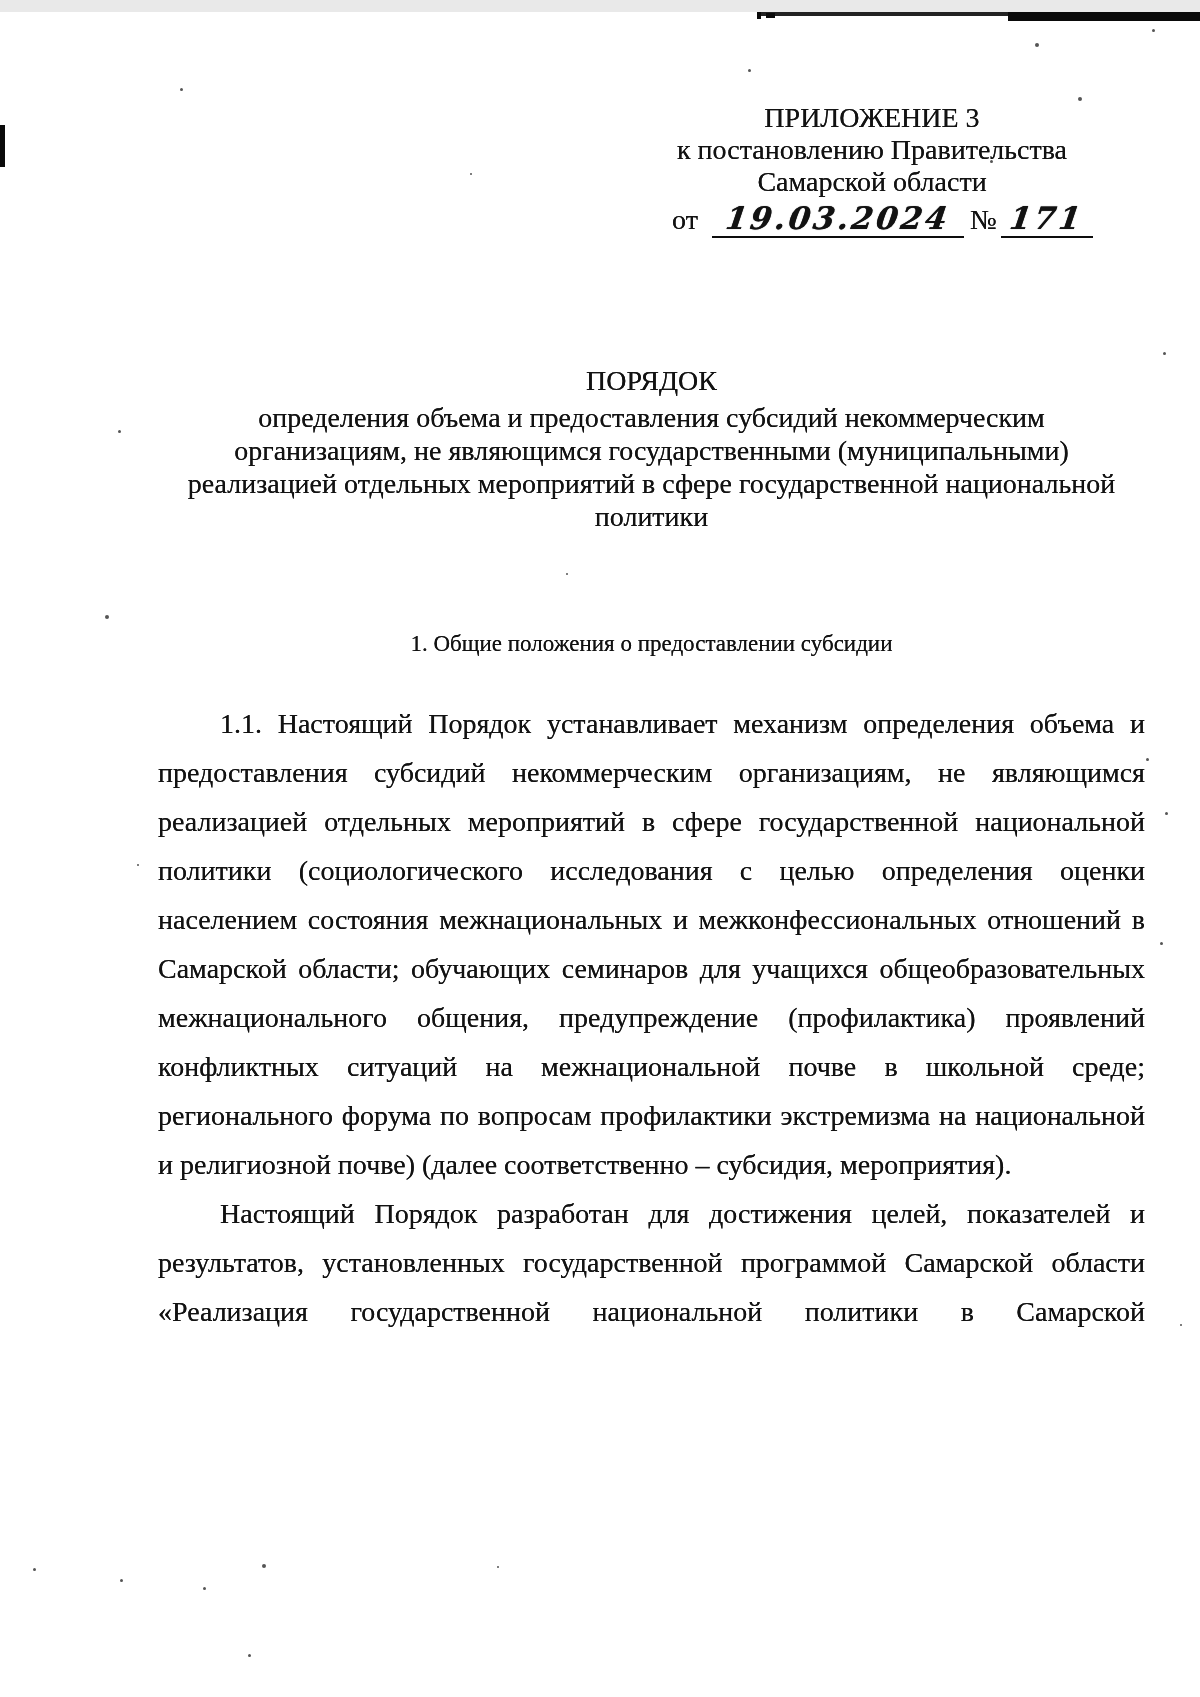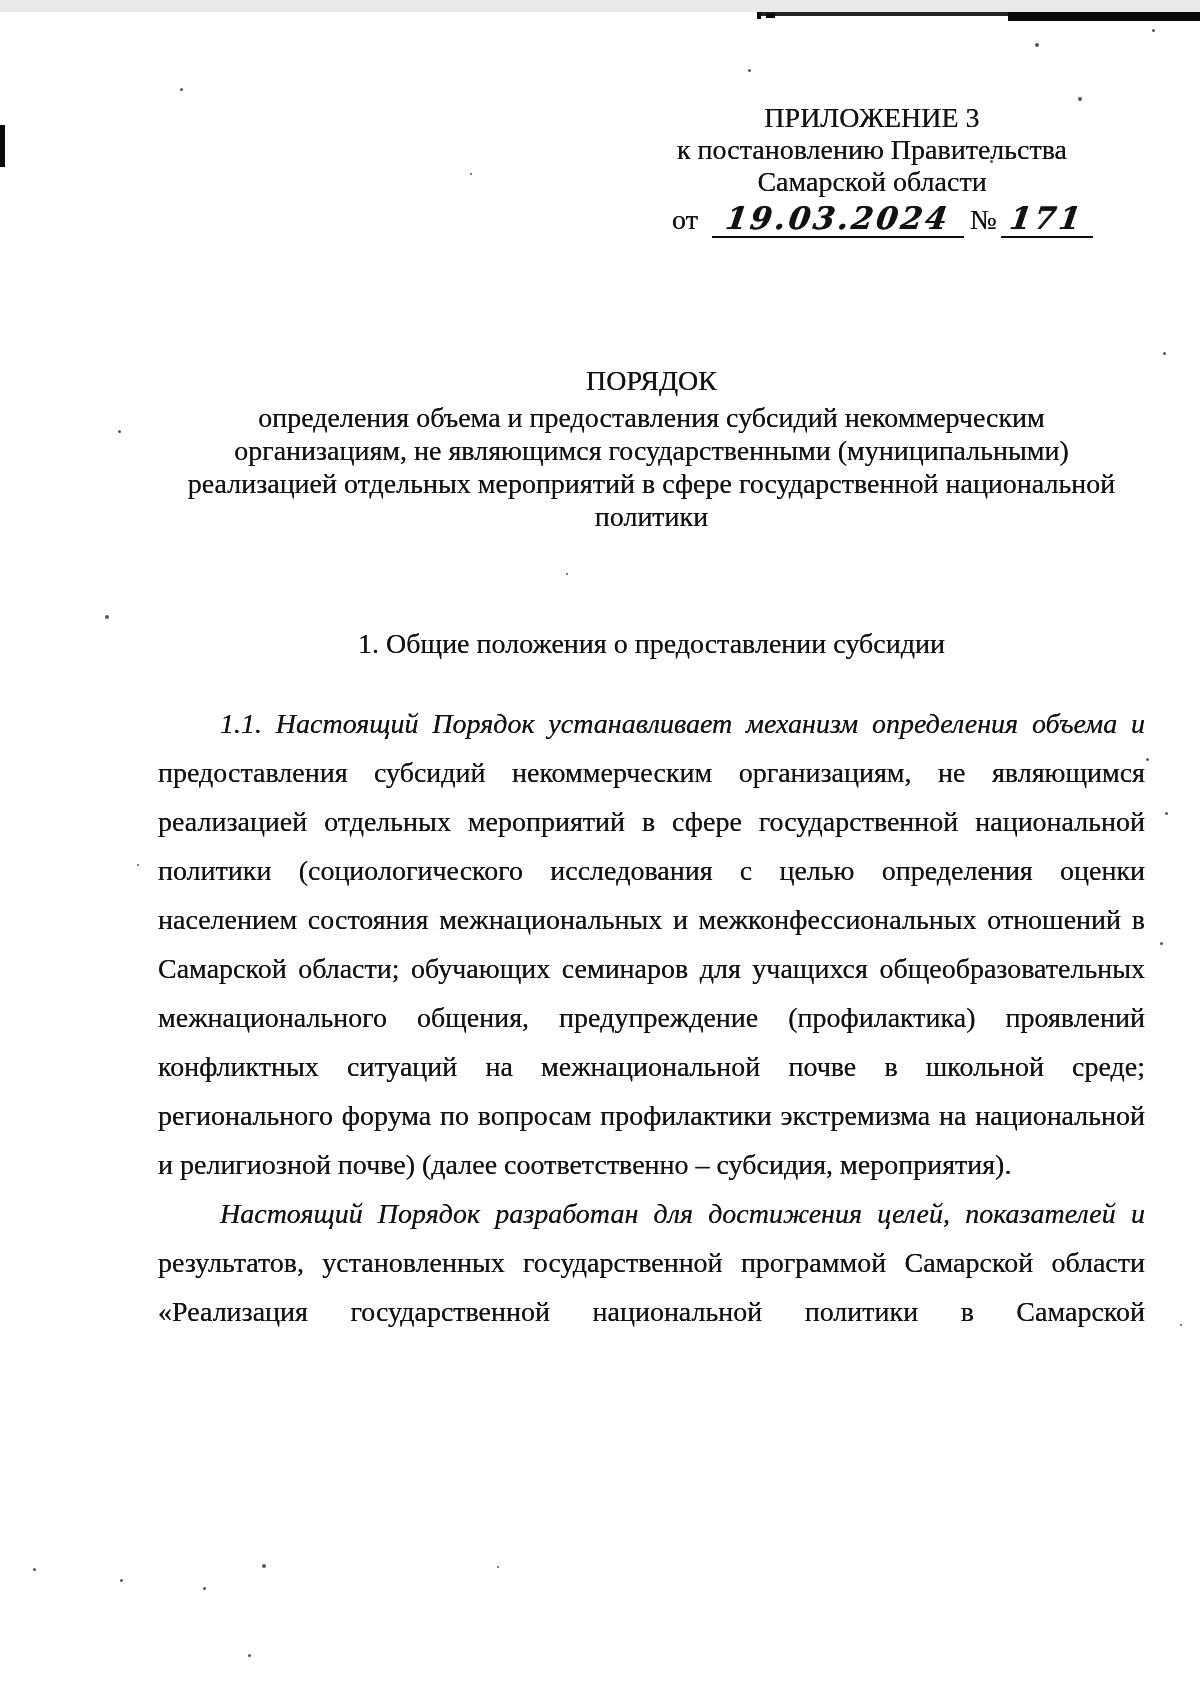--- a/index.html
+++ b/index.html
@@ -49,33 +49,33 @@
   
   .title-block{
     position:absolute;left:158px;top:352px;width:987px;
     font-size:28px;line-height:33px;text-align:center;
   }
   .title-block .main{margin-bottom:4px;text-align:center;}
 
   
   .section-heading{
     position:absolute;left:158px;top:615px;width:987px;
-    font-size:28px;line-height:33px;text-align:center;
+    font-size:23px;line-height:33px;text-align:center;
   }
 
   
   .body-text{
     position:absolute;left:158px;top:687px;width:987px;
     font-size:28px;line-height:49px;
   }
   .line{
     text-align:justify;
     text-align-last:justify;
   }
-  .line.first{text-indent:62px;font-style:italic;}
+  .line.first{text-indent:62px;}
   .line.last{text-align-last:left;}
 </style>
 </head>
 <body>
 
 <div class="page">
 
   <div class="artifact" style="left:757px;top:0;width:443px;height:4px;opacity:.9;"></div>
   <div class="artifact" style="left:1008px;top:0;width:192px;height:9px;"></div>
   <div class="artifact" style="left:757px;top:0;width:4px;height:7px;"></div>

